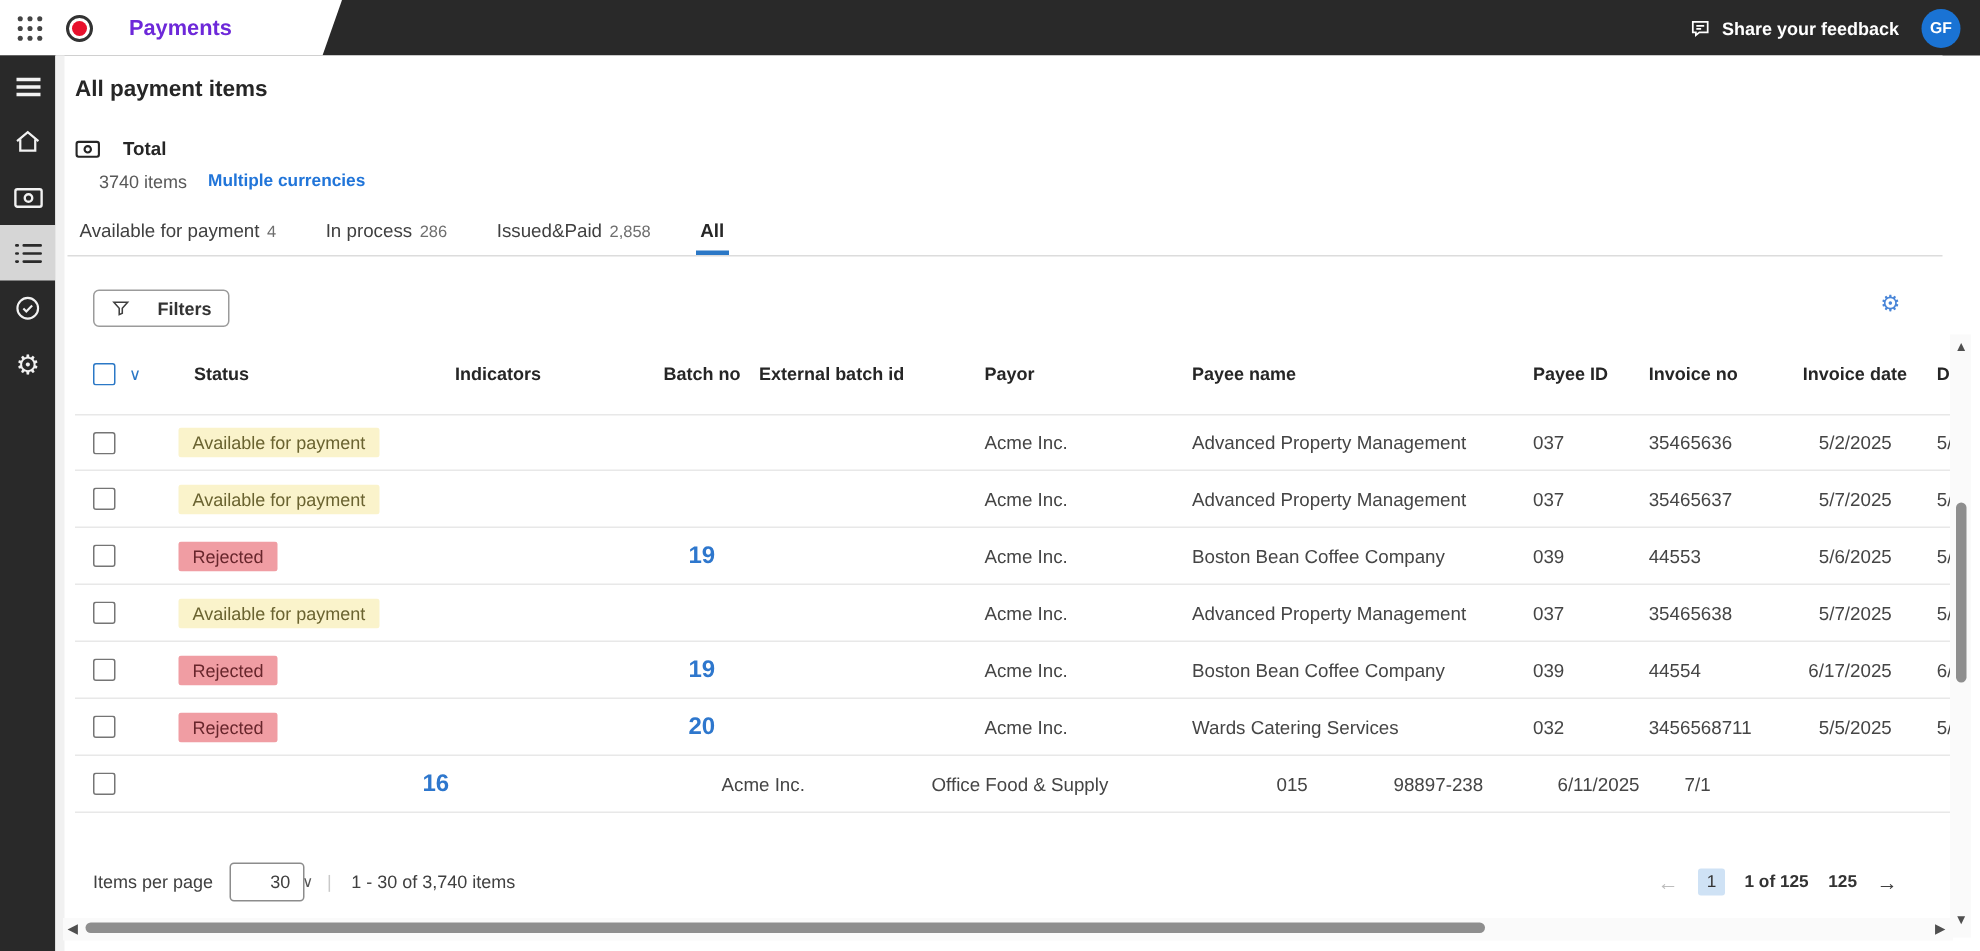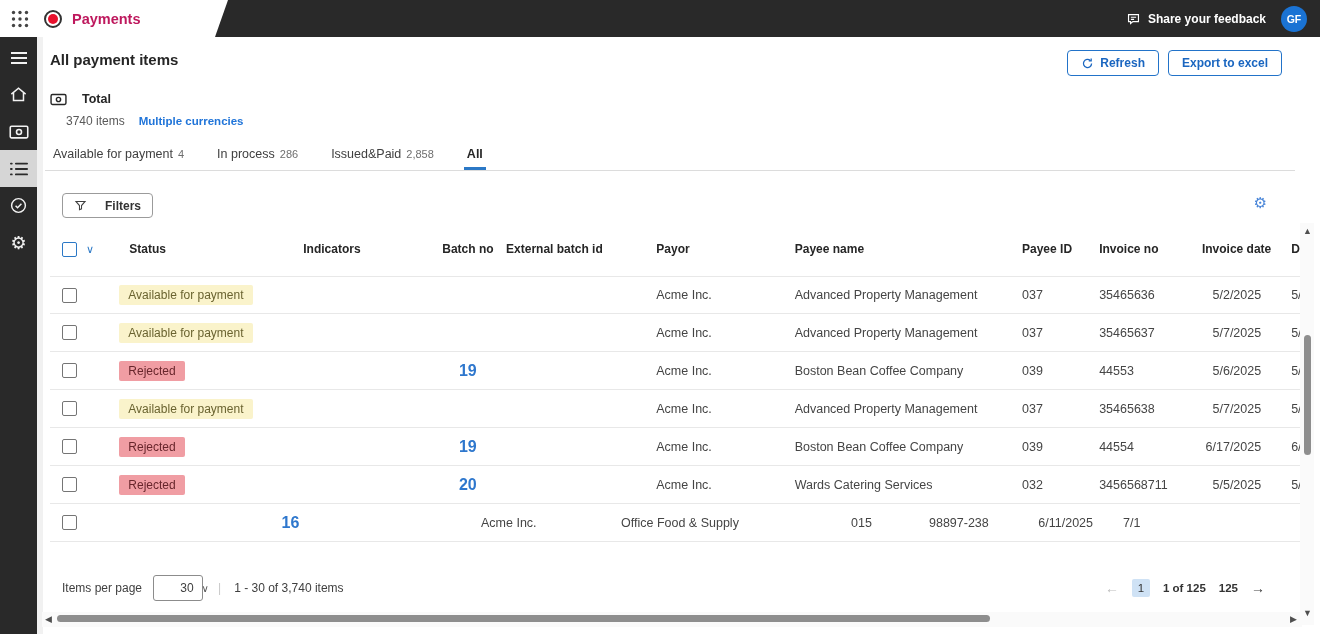--- a/index.html
+++ b/index.html
@@ -9,21 +9,21 @@
 
   
   .topbar { position:absolute; top:0; left:0; width:100%; height:37px; background:#292929; }
   .topbar-left { position:absolute; left:0; top:0; width:232px; height:37px; background:#fff;
     clip-path:polygon(0 0, 228px 0, 215px 100%, 0 100%);
     display:flex; align-items:center; padding-left:11px; }
   .grid-icon { width:18px; height:18px; margin-right:15px; cursor:pointer; }
   .logo-ring { width:18px; height:18px; border:2.5px solid #333; border-radius:50%;
     display:flex; align-items:center; justify-content:center; }
   .logo-dot { width:10px; height:10px; background:#e8112d; border-radius:50%; }
-  .app-title { margin-left:10px; font-size:14.5px; font-weight:700; color:#be185d; }
+  .app-title { margin-left:24px; font-size:14.5px; font-weight:700; color:#6d28d9; }
   .topbar-right { position:absolute; right:13px; top:0; height:37px; display:flex; align-items:center; gap:15px; }
   .feedback { display:flex; align-items:center; gap:7px; color:#fff; font-size:12px; font-weight:700; cursor:pointer; }
   .avatar { width:26px; height:26px; border-radius:50%; background:#1a73d4; color:#fff;
     font-size:10.5px; font-weight:700; display:flex; align-items:center; justify-content:center; cursor:pointer; }
 
   
   .sidebar { position:absolute; left:0; top:37px; width:37px; height:597px; background:#292929;
     display:flex; flex-direction:column; align-items:center; padding-top:2px; }
   .side-item { width:37px; height:37px; display:flex; align-items:center; justify-content:center;
     color:#f2f2f2; cursor:pointer; }
@@ -185,32 +185,20 @@
     <div class="side-item">
       <span class="gear-glyph">⚙</span>
     </div>
   </div>
 
   <div class="main">
     <div class="gutter"></div>
 
     <div class="page-title">All payment items</div>
 
-    <div class="actions">
-      <button class="btn-outline">
-        <svg width="13" height="13" viewBox="0 0 24 24" fill="none" stroke="#1a66c0" stroke-width="2.4">
-            <path d="M19.5 12a7.5 7.5 0 1 1-2.2-5.3"></path>
-            <path d="M18.8 2.8v4.4h-4.4"></path>
-          </svg>
-        <span>Refresh</span>
-      </button>
-      <button class="btn-outline">
-        <span>Export to excel</span>
-      </button>
-    </div>
 
     <div class="summary-row1">
       <svg width="17" height="13" viewBox="0 0 24 18" fill="none" stroke="#262626" stroke-width="2">
           <rect x="1.5" y="2" width="21" height="14" rx="2"></rect>
           <circle cx="12" cy="9" r="3"></circle>
         </svg>
       <span>Total</span>
     </div>
     <div class="summary-row2">
       <span class="items-count">3740 items</span>

